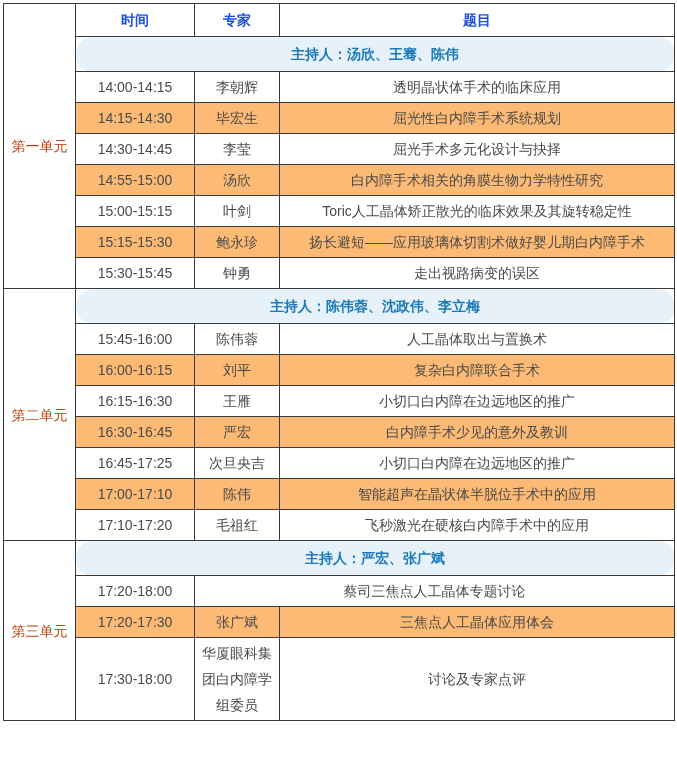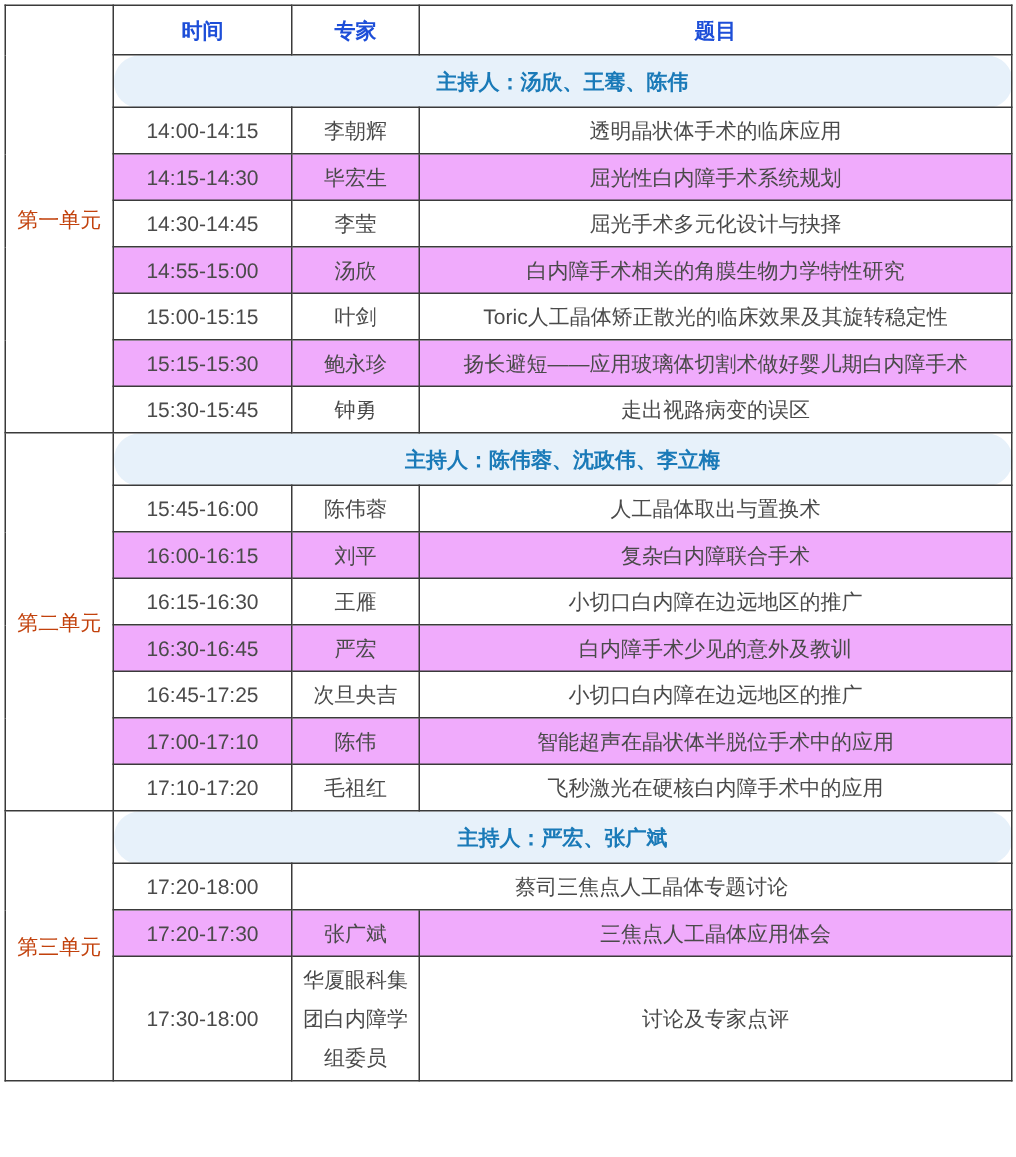--- a/index.html
+++ b/index.html
@@ -37,21 +37,21 @@
     background:#ffffff;
     color:#c2410c;
     font-weight:normal;
   }
   td.mod-cell {
     background:#e7f1fa;
     color:#1a7ab8;
     font-weight:bold;
     border-radius:17px;
   }
-  tr.alt td.stripe { background:#f0abfc; }
+  tr.alt td.stripe { background:#fdba74; }
 </style>
 </head>
 <body>
 
 <div class="agenda-wrap">
   <table class="agenda">
     <colgroup>
       <col class="c-unit">
         <col class="c-time">
         <col class="c-expert">

